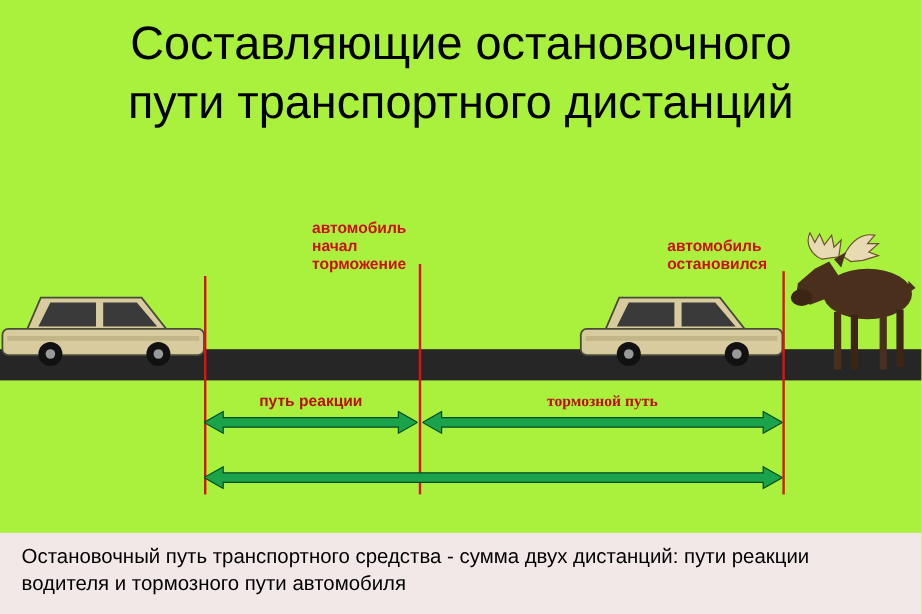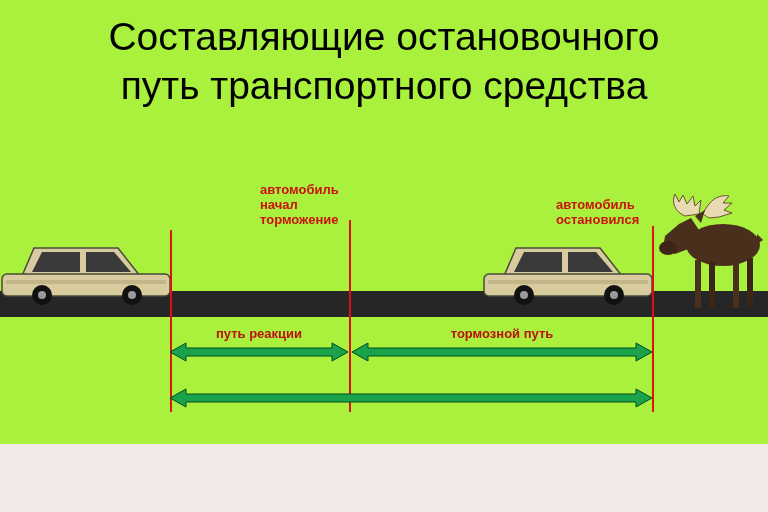--- a/index.html
+++ b/index.html
@@ -49,21 +49,21 @@
     position:absolute;left:18px;top:452px;width:730px;
     font-size:17px;line-height:23px;color:#000;
   }
 </style>
 </head>
 <body>
 
 <div class="stage">
 
   <h1 class="title">Составляющие остановочного
-путь транспортного средства</h1>
+пути транспортного дистанций</h1>
 
   <div class="red-label" style="left:260px;top:182px;">автомобиль
 начал
 торможение</div>
   <div class="red-label" style="left:556px;top:197px;">автомобиль
 остановился</div>
 
   <div class="road"></div>
 
   <svg class="car" style="left:0;top:240px;" viewBox="0 0 172 66">
@@ -106,24 +106,25 @@
 
   <div class="vline" style="left:170px;top:230px;height:182px;"></div>
   <div class="vline" style="left:349px;top:220px;height:192px;"></div>
   <div class="vline" style="left:652px;top:226px;height:186px;"></div>
 
   <div class="arrow-label" style="left:259px;top:326px;">путь реакции</div>
   <svg class="arrow" style="left:170px;top:342px;width:178px;" viewBox="0 0 178 20">
     <polygon points="0,10 16,1 16,6 162,6 162,1 178,10 162,19 162,14 16,14 16,19" fill="#1aa34a" stroke="#054d20" stroke-width="1"></polygon>
   </svg>
 
-  <div class="arrow-label" style="left:502px;top:326px;">тормозной путь</div>
+  <div class="arrow-label" style="left:502px;top:326px;font-family:Liberation Serif, serif;">тормозной путь</div>
   <svg class="arrow" style="left:352px;top:342px;width:300px;" viewBox="0 0 300 20">
     <polygon points="0,10 16,1 16,6 284,6 284,1 300,10 284,19 284,14 16,14 16,19" fill="#1aa34a" stroke="#054d20" stroke-width="1"></polygon>
   </svg>
 
   <svg class="arrow" style="left:170px;top:388px;width:482px;" viewBox="0 0 482 20">
     <polygon points="0,10 16,1 16,6 466,6 466,1 482,10 466,19 466,14 16,14 16,19" fill="#1aa34a" stroke="#054d20" stroke-width="1"></polygon>
   </svg>
 
   <div class="footer-band"></div>
+  <div class="footer-text">Остановочный путь транспортного средства - сумма двух дистанций: пути реакции водителя и тормозного пути автомобиля</div>
 
 </div>
 
 </body></html>

